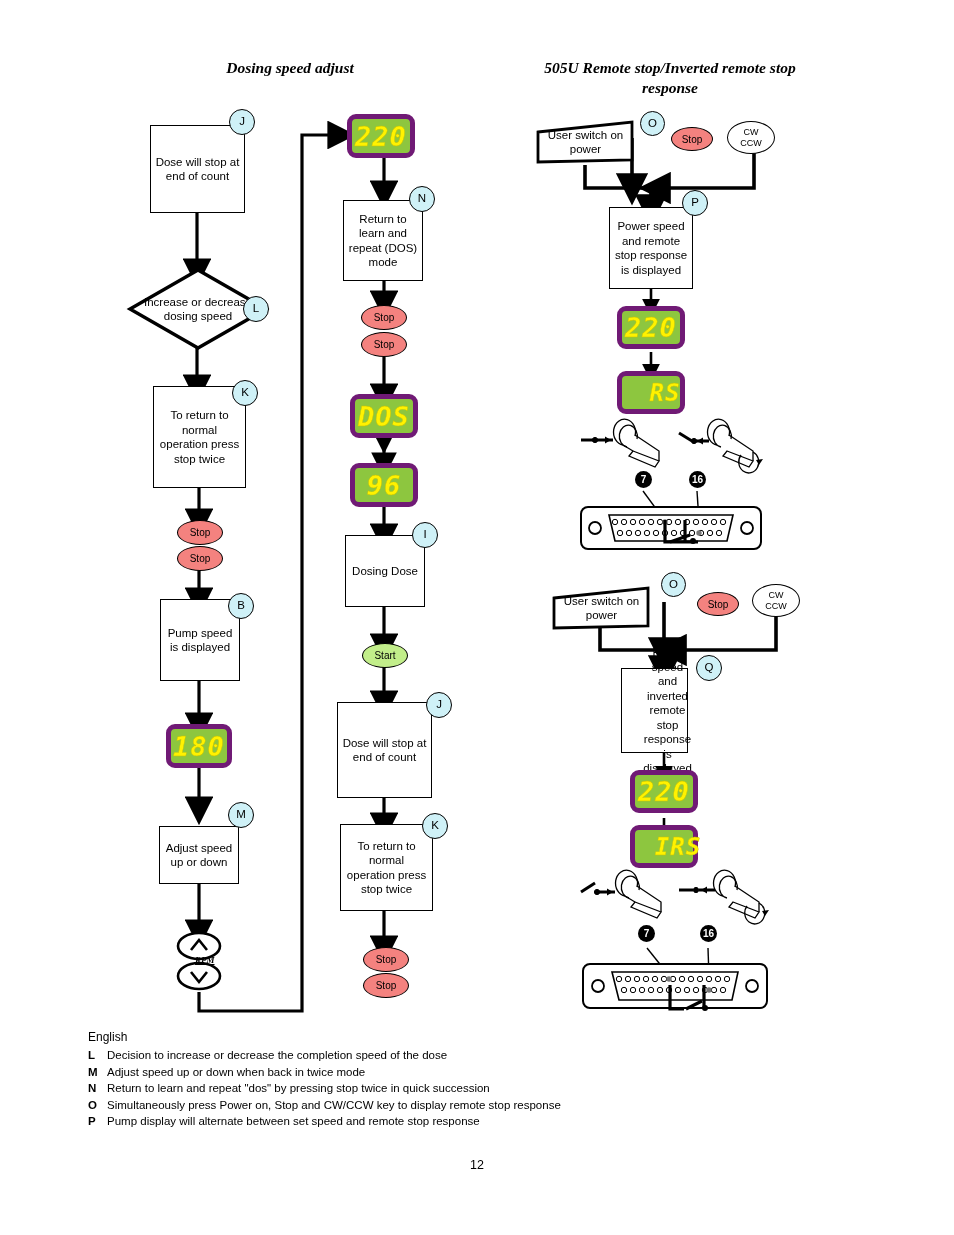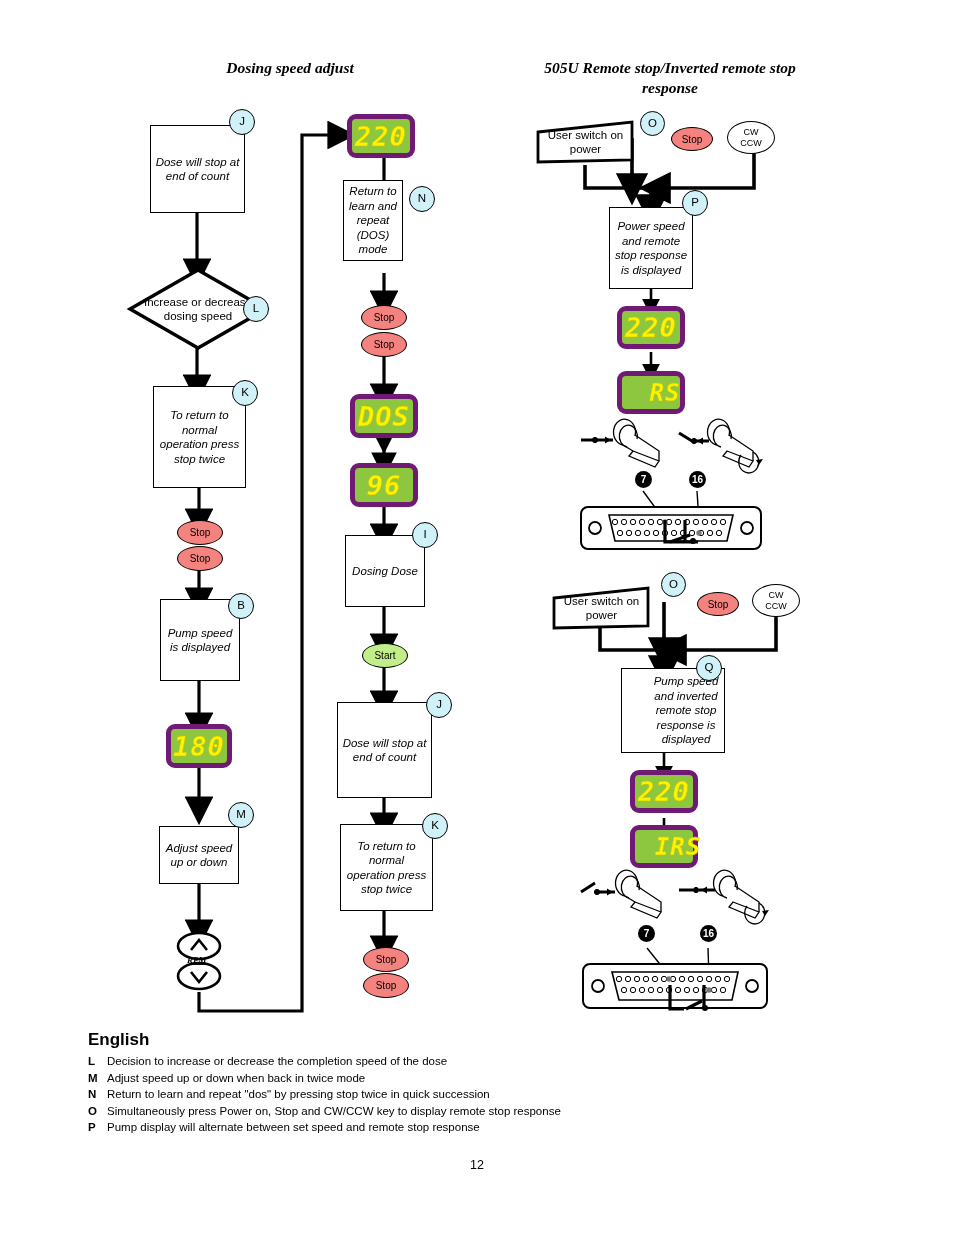--- a/index.html
+++ b/index.html
@@ -7,21 +7,21 @@
        font-family:"Liberation Sans", sans-serif;color:#000;}
   .abs{position:absolute;}
 
   
   .coltitle{font-family:"Liberation Serif", serif;font-weight:bold;font-style:italic;
             font-size:15.5px;text-align:center;line-height:20px;color:#000;}
 
   
   .pbox{border:1.6px solid #000;background:#fff;display:flex;align-items:center;
         justify-content:center;text-align:center;font-size:11.5px;line-height:14.5px;
-        box-sizing:border-box;padding:2px 4px;font-style:italic;}
+        box-sizing:border-box;padding:2px 4px;}
 
   
   .refc{border:1.3px solid #000;background:#CFF1F7;border-radius:50%;
         display:flex;align-items:center;justify-content:center;
         font-size:11.5px;line-height:1;box-sizing:border-box;}
 
   
   .oval{border:1.6px solid #000;border-radius:50%;display:flex;align-items:center;
         justify-content:center;font-size:10px;box-sizing:border-box;}
   .oval-stop{background:#F4827F;}
@@ -43,29 +43,29 @@
   .led.sm span{font-size:24px;margin-left:28px;}
 
   
   .skewbox{position:absolute;}
   .skewbox .st{position:absolute;inset:0;}
   .skewbox .sx{position:absolute;inset:0;display:flex;align-items:center;
                justify-content:center;text-align:center;font-size:11.5px;line-height:14.5px;}
 
   
   .rpmlabel{position:absolute;font-family:"Liberation Serif", serif;font-style:italic;
-            font-weight:bold;font-size:9px;text-decoration:underline;}
+            font-weight:bold;font-size:9px;text-decoration:underline;margin-left:8px;}
 
   
   .pinlbl{background:#000;color:#fff;border-radius:50%;width:17px;height:17px;
           display:flex;align-items:center;justify-content:center;
           font-size:10px;font-weight:bold;}
 
   
-  .legend-h{font-size:17px;font-weight:bold;}
+  .legend-h{font-size:12px;font-weight:normal;}
   .legend-row{display:flex;font-size:11.5px;line-height:16.5px;}
   .legend-k{width:19px;font-weight:bold;flex:0 0 19px;}
   .pagenum{font-size:12.5px;text-align:center;width:100%;}
   svg{display:block;overflow:visible;}
 </style>
 </head>
 <body>
 
 <div class="abs coltitle" style="left:140px;top:58px;width:300px;">
   <span>Dosing speed adjust</span>
@@ -185,21 +185,21 @@
 
   <line x1="104" y1="798" x2="104" y2="822" stroke="#000" stroke-width="3.2" marker-end="url(#ah)"></line>
 
   <line x1="104" y1="911" x2="104" y2="945" stroke="#000" stroke-width="3.2" marker-end="url(#ah)"></line>
 </svg>
 
 <div class="abs led" style="left:347px;top:114px;width:68px;height:44px;">
   <span>220</span>
 </div>
 
-<div class="abs pbox" style="left:343px;top:180px;width:60px;height:81px;">
+<div class="abs pbox" style="left:343px;top:200px;width:80px;height:81px;">
   <span>Return to learn and repeat (DOS) mode</span>
 </div>
 <div class="abs refc" style="left:409px;top:186px;width:26px;height:26px;">
   <span>N</span>
 </div>
 
 <div class="abs oval oval-stop" style="left:361px;top:305px;width:46px;height:25px;">
   <span>Stop</span>
 </div>
 <div class="abs oval oval-stop" style="left:361px;top:332px;width:46px;height:25px;">
@@ -395,21 +395,21 @@
   <span>O</span>
 </div>
 <div class="abs oval oval-stop" style="left:697px;top:592px;width:42px;height:24px;">
   <span>Stop</span>
 </div>
 <div class="abs oval oval-plain" style="left:752px;top:584px;width:48px;height:33px;flex-direction:column;">
   <span>CW</span>
   <span>CCW</span>
 </div>
 
-<div class="abs pbox" style="left:621px;top:668px;width:104px;height:85px;padding-left:30px;">
+<div class="abs pbox" style="left:621px;top:668px;width:67px;height:85px;padding-left:30px;">
   <span>Pump speed and inverted remote stop response is displayed</span>
 </div>
 <div class="abs refc" style="left:696px;top:655px;width:26px;height:26px;">
   <span>Q</span>
 </div>
 
 <div class="abs led" style="left:630px;top:770px;width:68px;height:43px;">
   <span>220</span>
 </div>
 <div class="abs led sm" style="left:630px;top:825px;width:68px;height:43px;">

